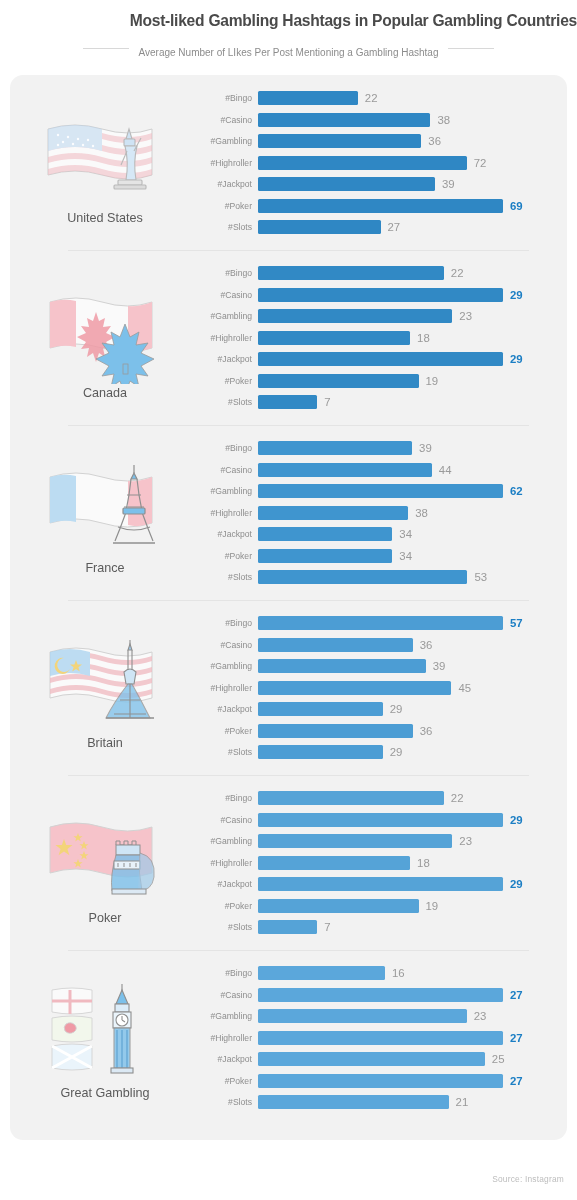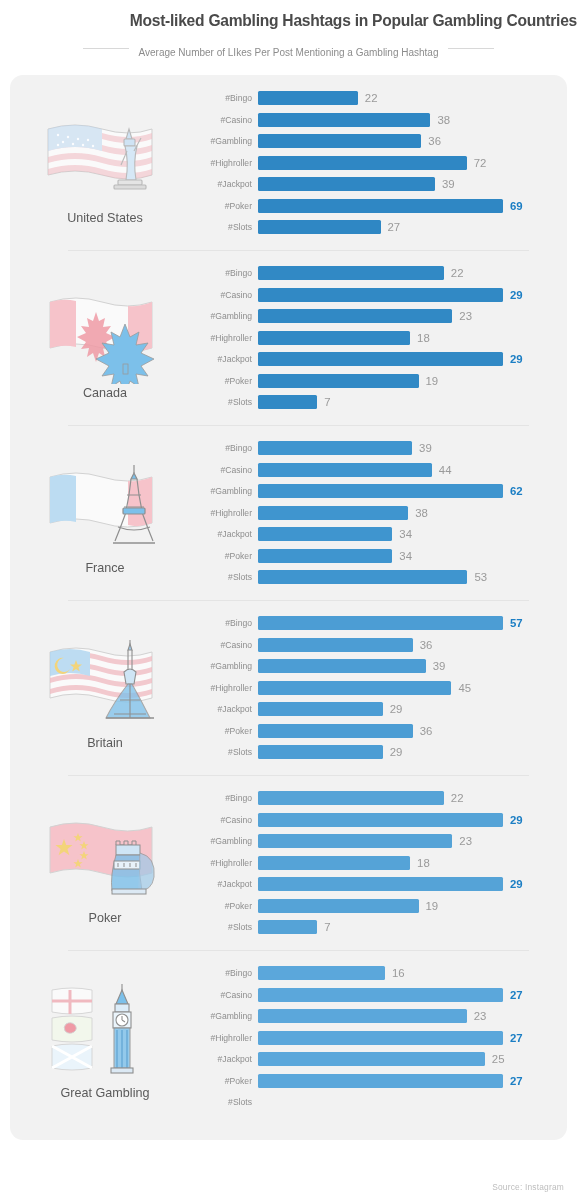--- a/index.html
+++ b/index.html
@@ -132,21 +132,21 @@
   }
   .bar-value.is-max {
     color: #1b7ec4;
     font-weight: bold;
   }
 
   
   .footer {
     position: absolute;
     right: 13px;
-    bottom: 8px;
+    bottom: 16px;
     font-size: 8.4px;
     color: #bdbdbd;
     letter-spacing: 0.2px;
   }
 </style>
 </head>
 <body>
 
 <div class="header">
   <div class="title">Most-liked Gambling Hashtags in Popular Gambling Countries</div>
@@ -608,18 +608,22 @@
         </div>
         <div class="bar-row">
           <div class="bar-label">#Poker</div>
           <div class="bar-track">
             <div class="bar" style="width: 245px; background: rgb(91, 167, 219);"></div>
             <div class="bar-value is-max">27</div>
           </div>
         </div>
         <div class="bar-row">
           <div class="bar-label">#Slots</div>
+          <div class="bar-track">
+            <div class="bar" style="width: 190.556px; background: rgb(91, 167, 219);"></div>
+            <div class="bar-value">21</div>
+          </div>
         </div>
       </div>
     </div>
   </div>
 
 <div class="footer">Source: Instagram</div>
 
 </body></html>

